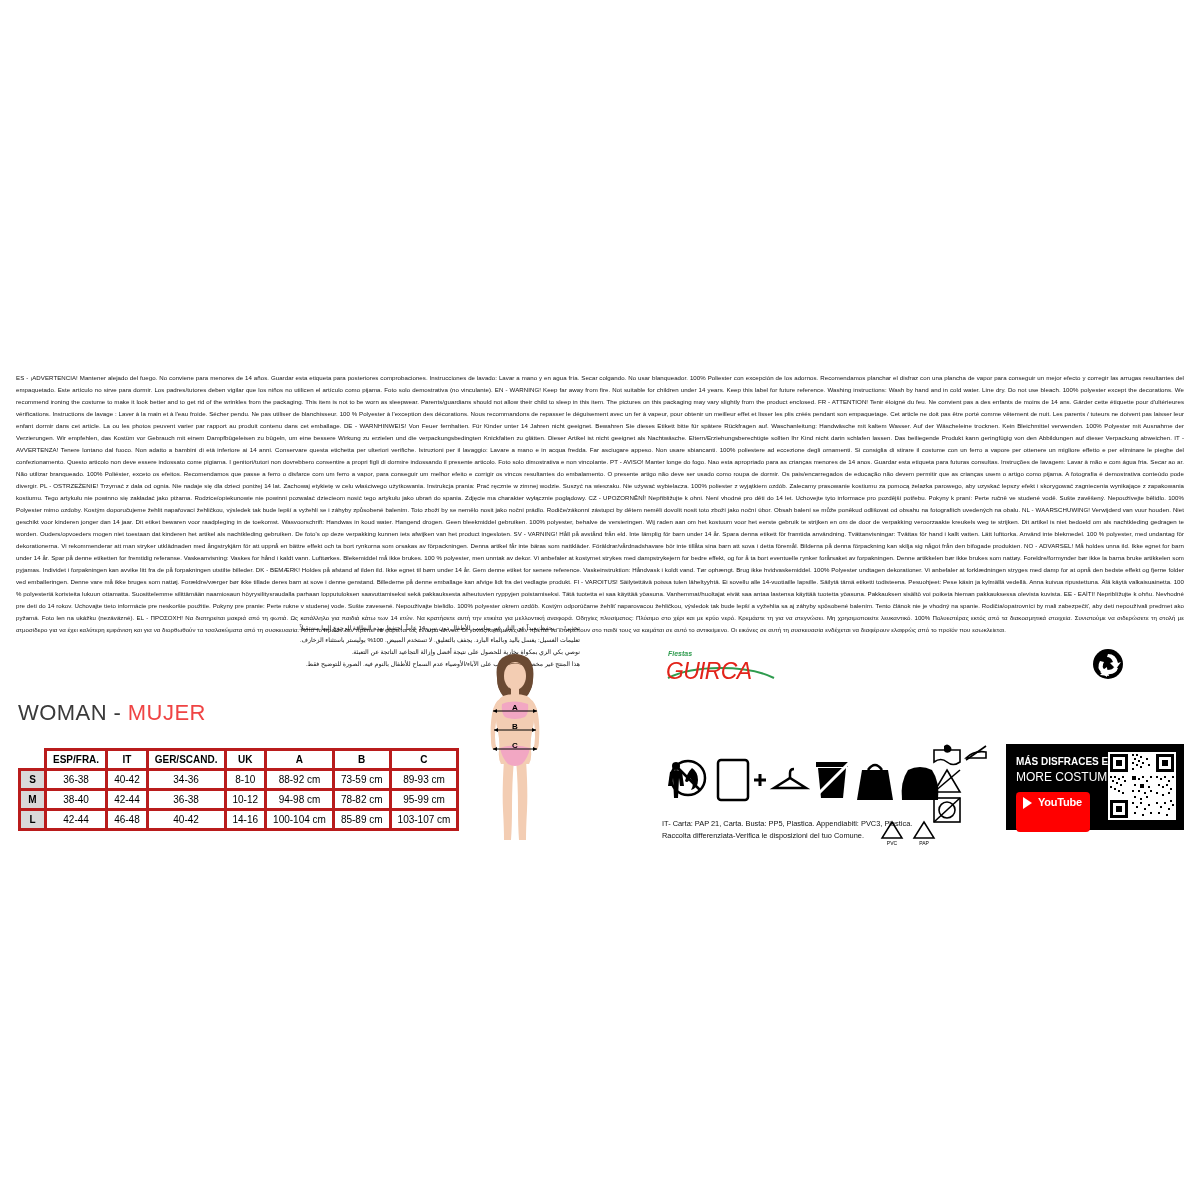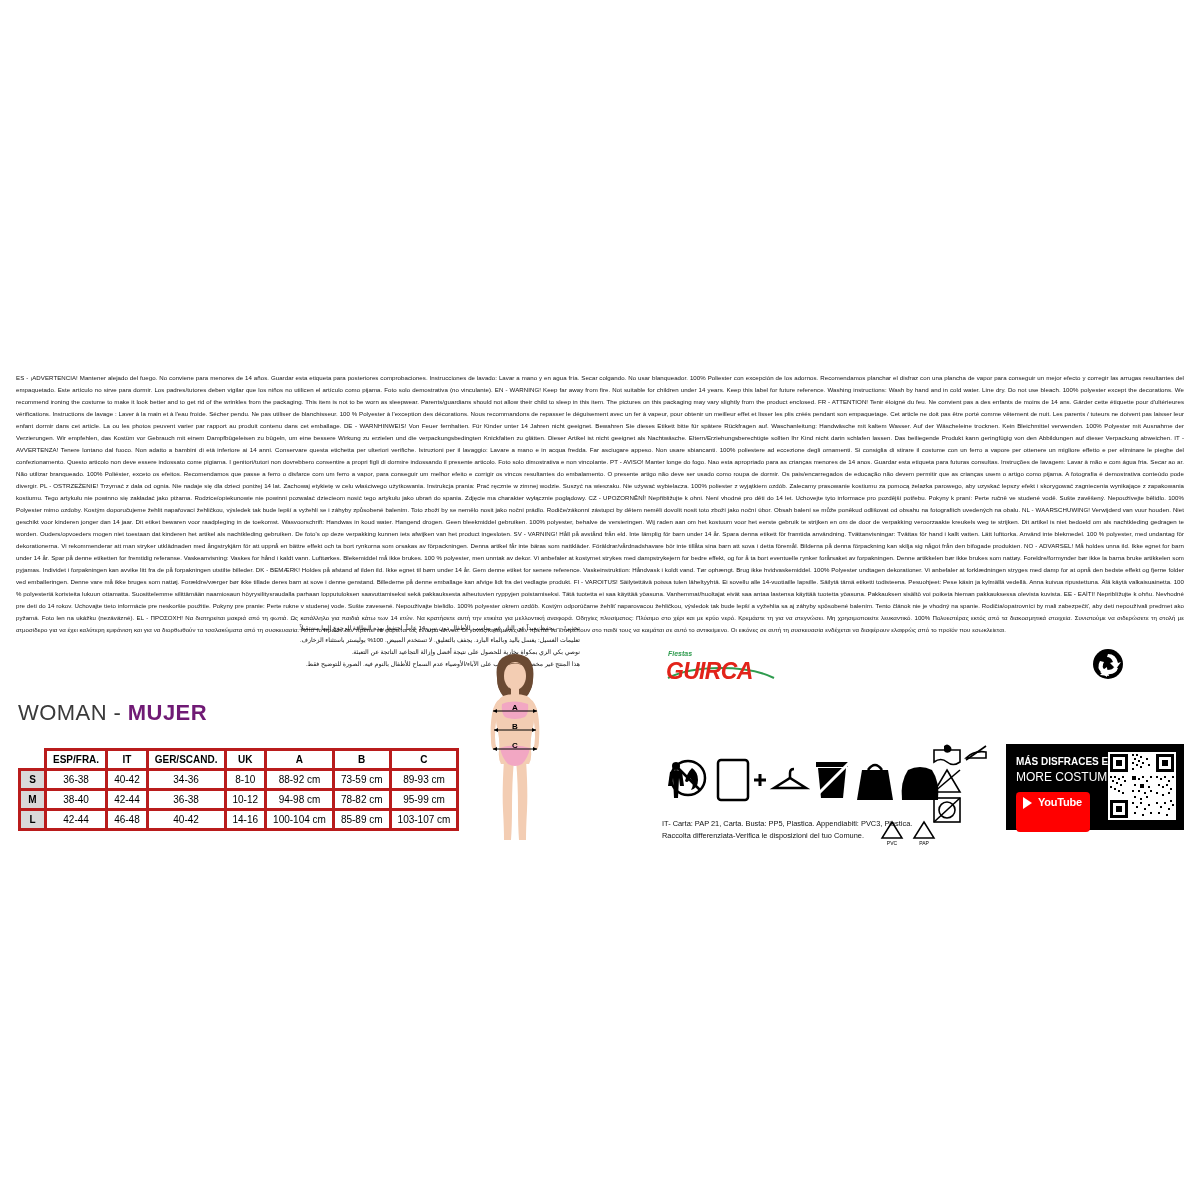--- a/index.html
+++ b/index.html
@@ -51,21 +51,21 @@
   .title {
     position: absolute;
     left: 18px;
     top: 700px;
     font-size: 22px;
     letter-spacing: 0.02em;
     color: #3a3a3a;
     white-space: nowrap;
   }
   .title .light { font-weight: 400; margin-top: 20px; }
-  .title .bold { font-weight: bold; color: #701a75; }
+  .title .bold { font-weight: normal; color: #ef4444; }
 
   
   .size-table {
     position: absolute;
     left: 18px;
     top: 748px;
     border-collapse: collapse;
     font-size: 10px;
   }
   .size-table th, .size-table td {
@@ -117,21 +117,21 @@
     font-size: 7px;
     color: #2e9b4e;
     font-style: italic;
     font-weight: bold;
   }
   .logo-guirca {
     position: absolute;
     left: 666px;
     top: 658px;
     font-size: 23px;
-    font-weight: bold;
+    font-weight: normal;
     font-style: italic;
     color: #e2231a;
     letter-spacing: -0.03em;
   }
 
   
   .mfg {
     position: absolute;
     left: 662px;
     top: 696px;

